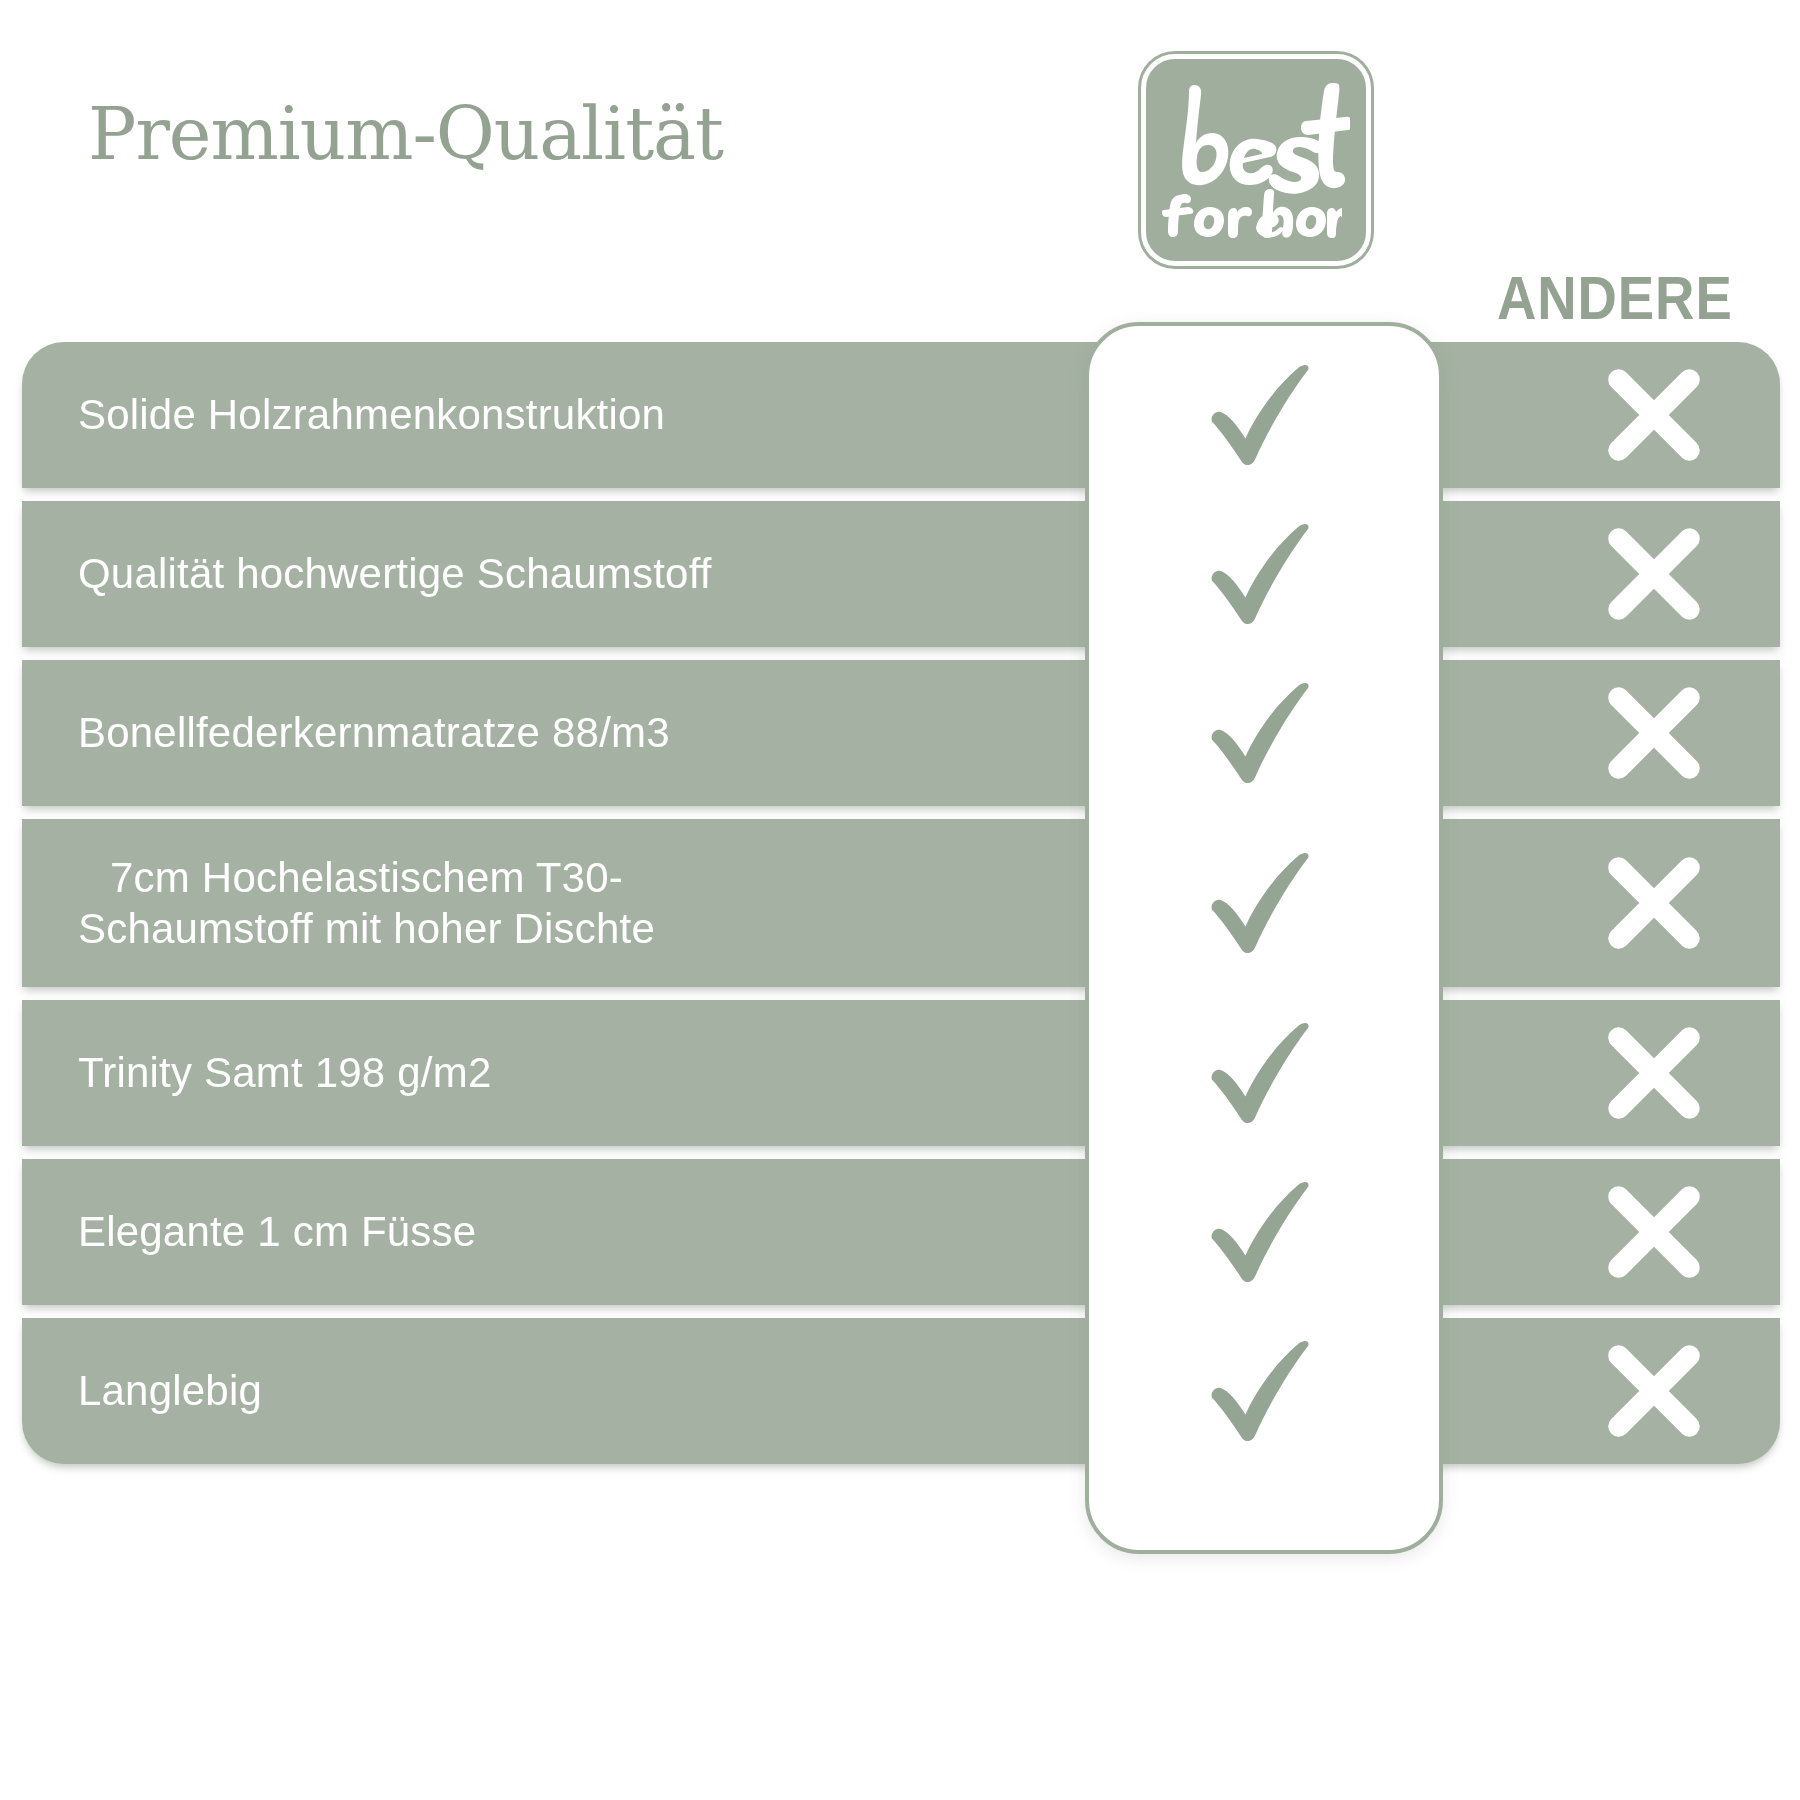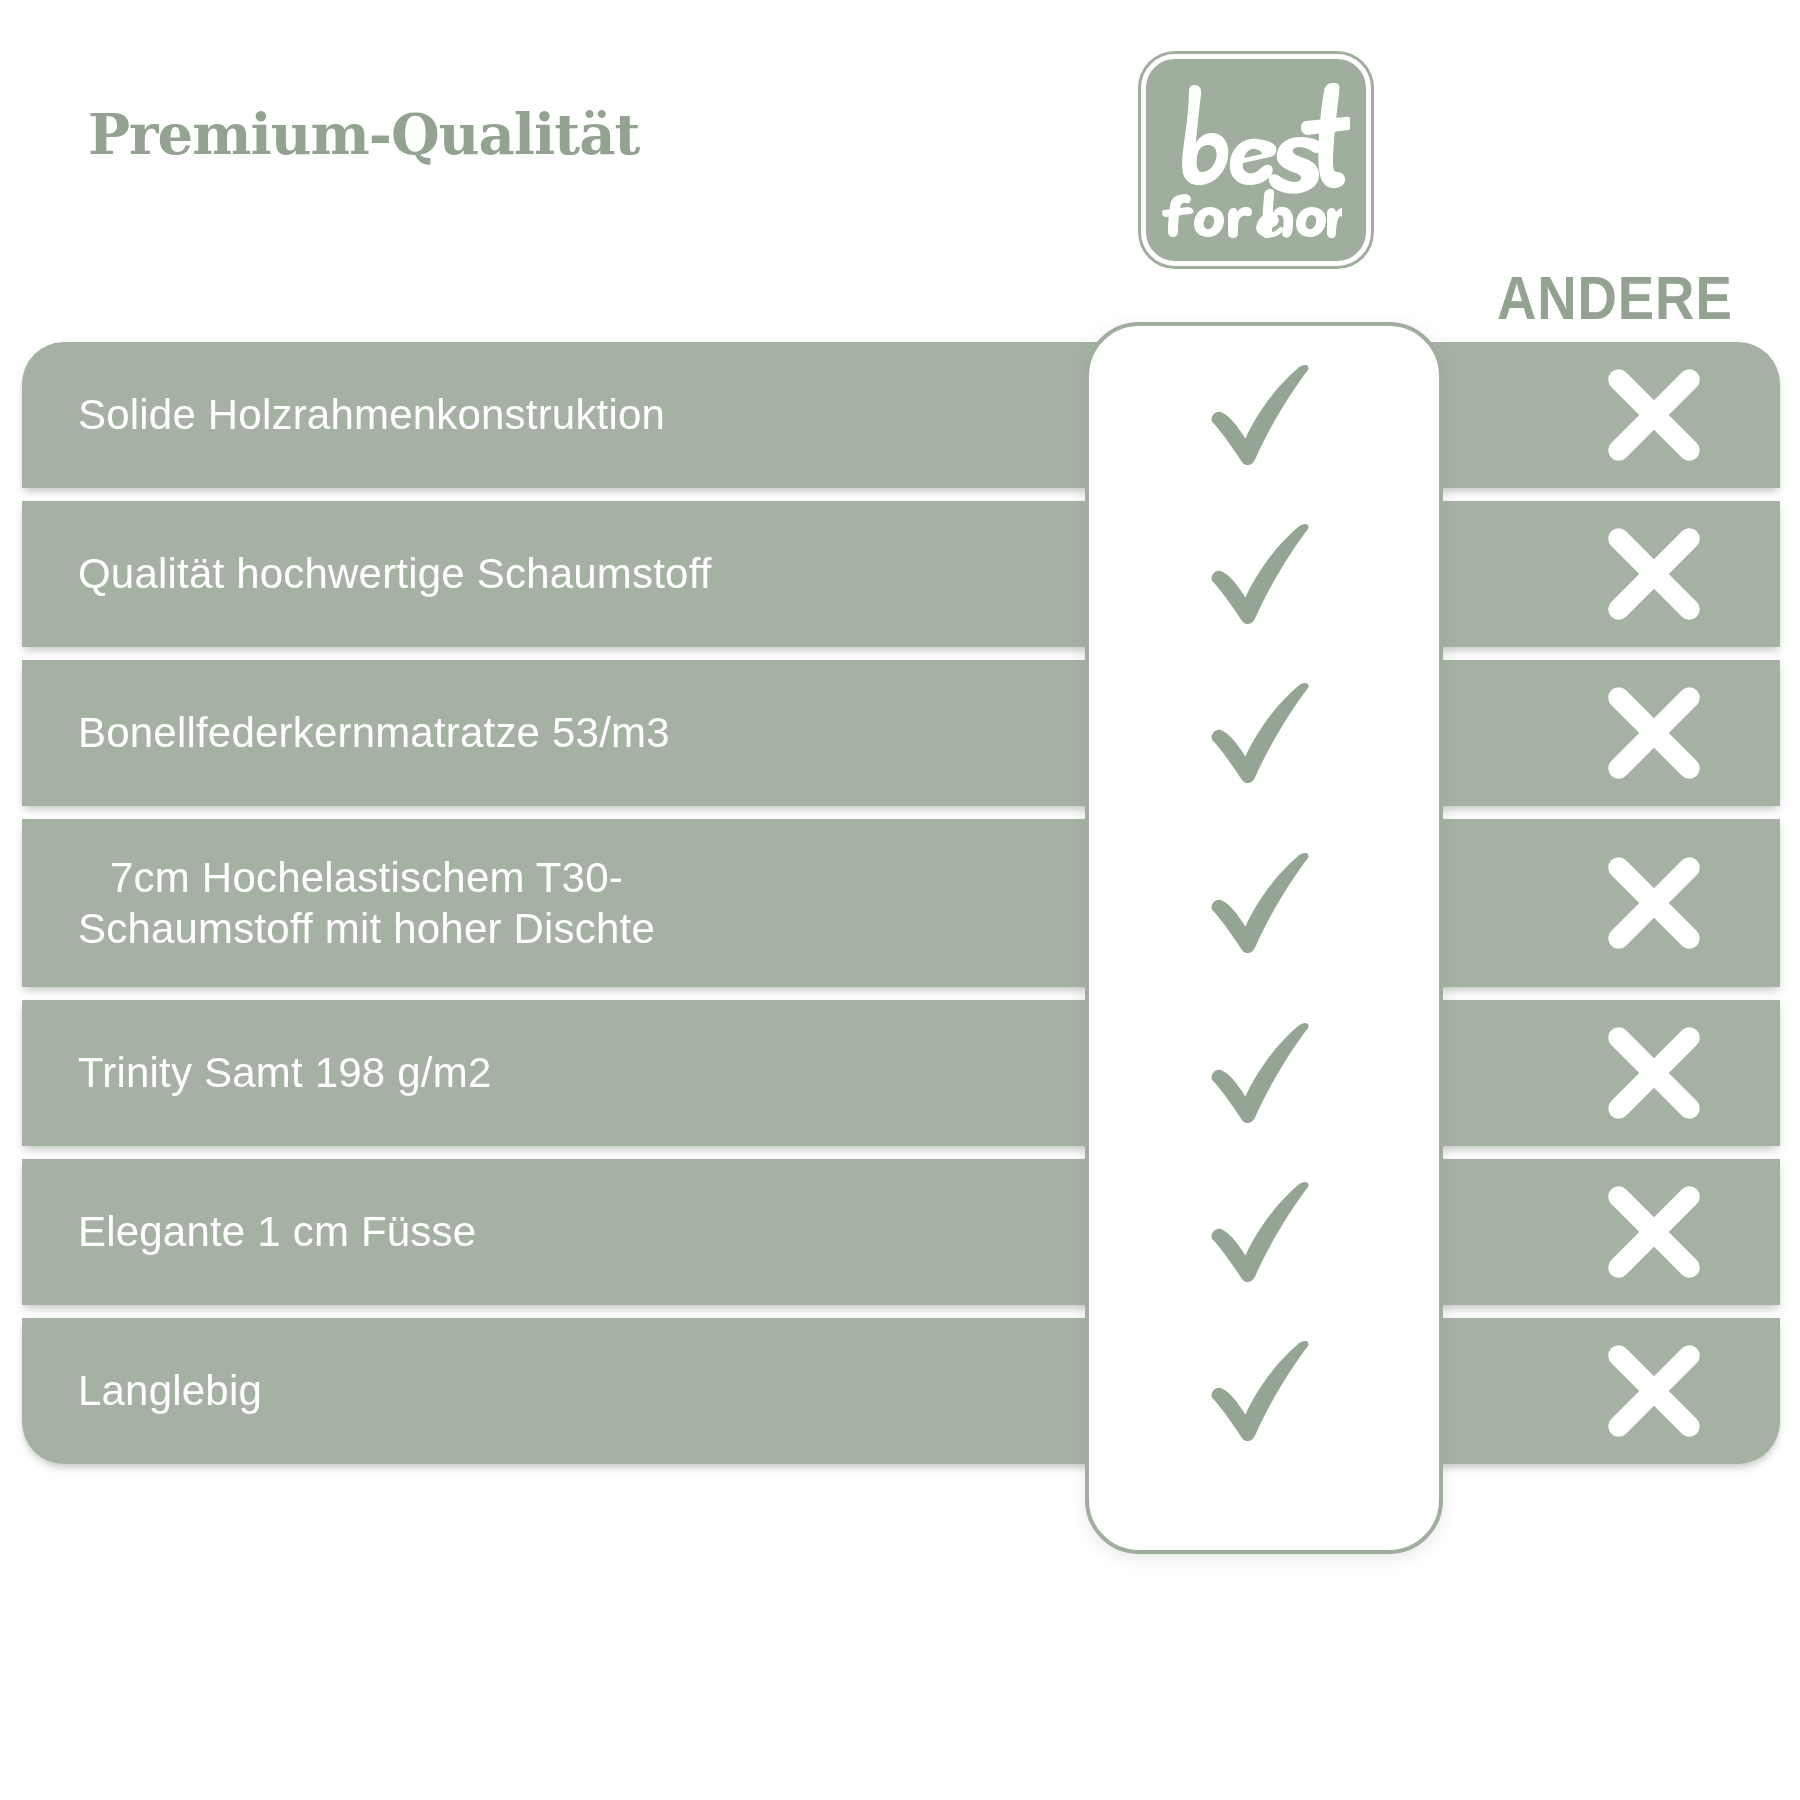--- a/index.html
+++ b/index.html
@@ -12,24 +12,24 @@
     background: #ffffff;
     font-family: "Liberation Sans", sans-serif;
     overflow: hidden;
     position: relative;
   }
 
   
   .page-title {
     position: absolute;
     left: 88px;
-    top: 101px;
+    top: 92px;
     font-family: "DejaVu Serif", serif;
-    font-weight: bold;
-    font-size: 56px;
+    font-weight: normal;
+    font-size: 72px;
     letter-spacing: -1px;
     color: #93A291;
     white-space: nowrap;
   }
 
   
   .logo-badge {
     position: absolute;
     left: 1141px;
     top: 54px;
@@ -219,21 +219,21 @@
         </svg>
       </div>
       <div class="cell-x">
         <svg viewBox="0 0 100 100" width="104" height="104">
           <line x1="16" y1="16" x2="84" y2="84" stroke="#FFFFFF" stroke-width="20" stroke-linecap="round"></line>
           <line x1="84" y1="16" x2="16" y2="84" stroke="#FFFFFF" stroke-width="20" stroke-linecap="round"></line>
         </svg>
       </div>
     </div>
     <div class="feature-row">
-      <div class="feature-label">Bonellfederkernmatratze 53/m3</div>
+      <div class="feature-label">Bonellfederkernmatratze 88/m3</div>
       <div class="cell-check">
         <svg viewBox="0 0 120 110" width="118" height="108">
           <path d="M6 62 C4 57 9 50 15 52 C23 55 32 66 40 79 C50 57 69 28 94 7 C100 2 106 4 104 9 C86 32 62 72 50 100 C47 107 40 108 36 102 C26 87 14 70 6 62 Z" fill="#95A593"></path>
         </svg>
       </div>
       <div class="cell-x">
         <svg viewBox="0 0 100 100" width="104" height="104">
           <line x1="16" y1="16" x2="84" y2="84" stroke="#FFFFFF" stroke-width="20" stroke-linecap="round"></line>
           <line x1="84" y1="16" x2="16" y2="84" stroke="#FFFFFF" stroke-width="20" stroke-linecap="round"></line>
         </svg>

